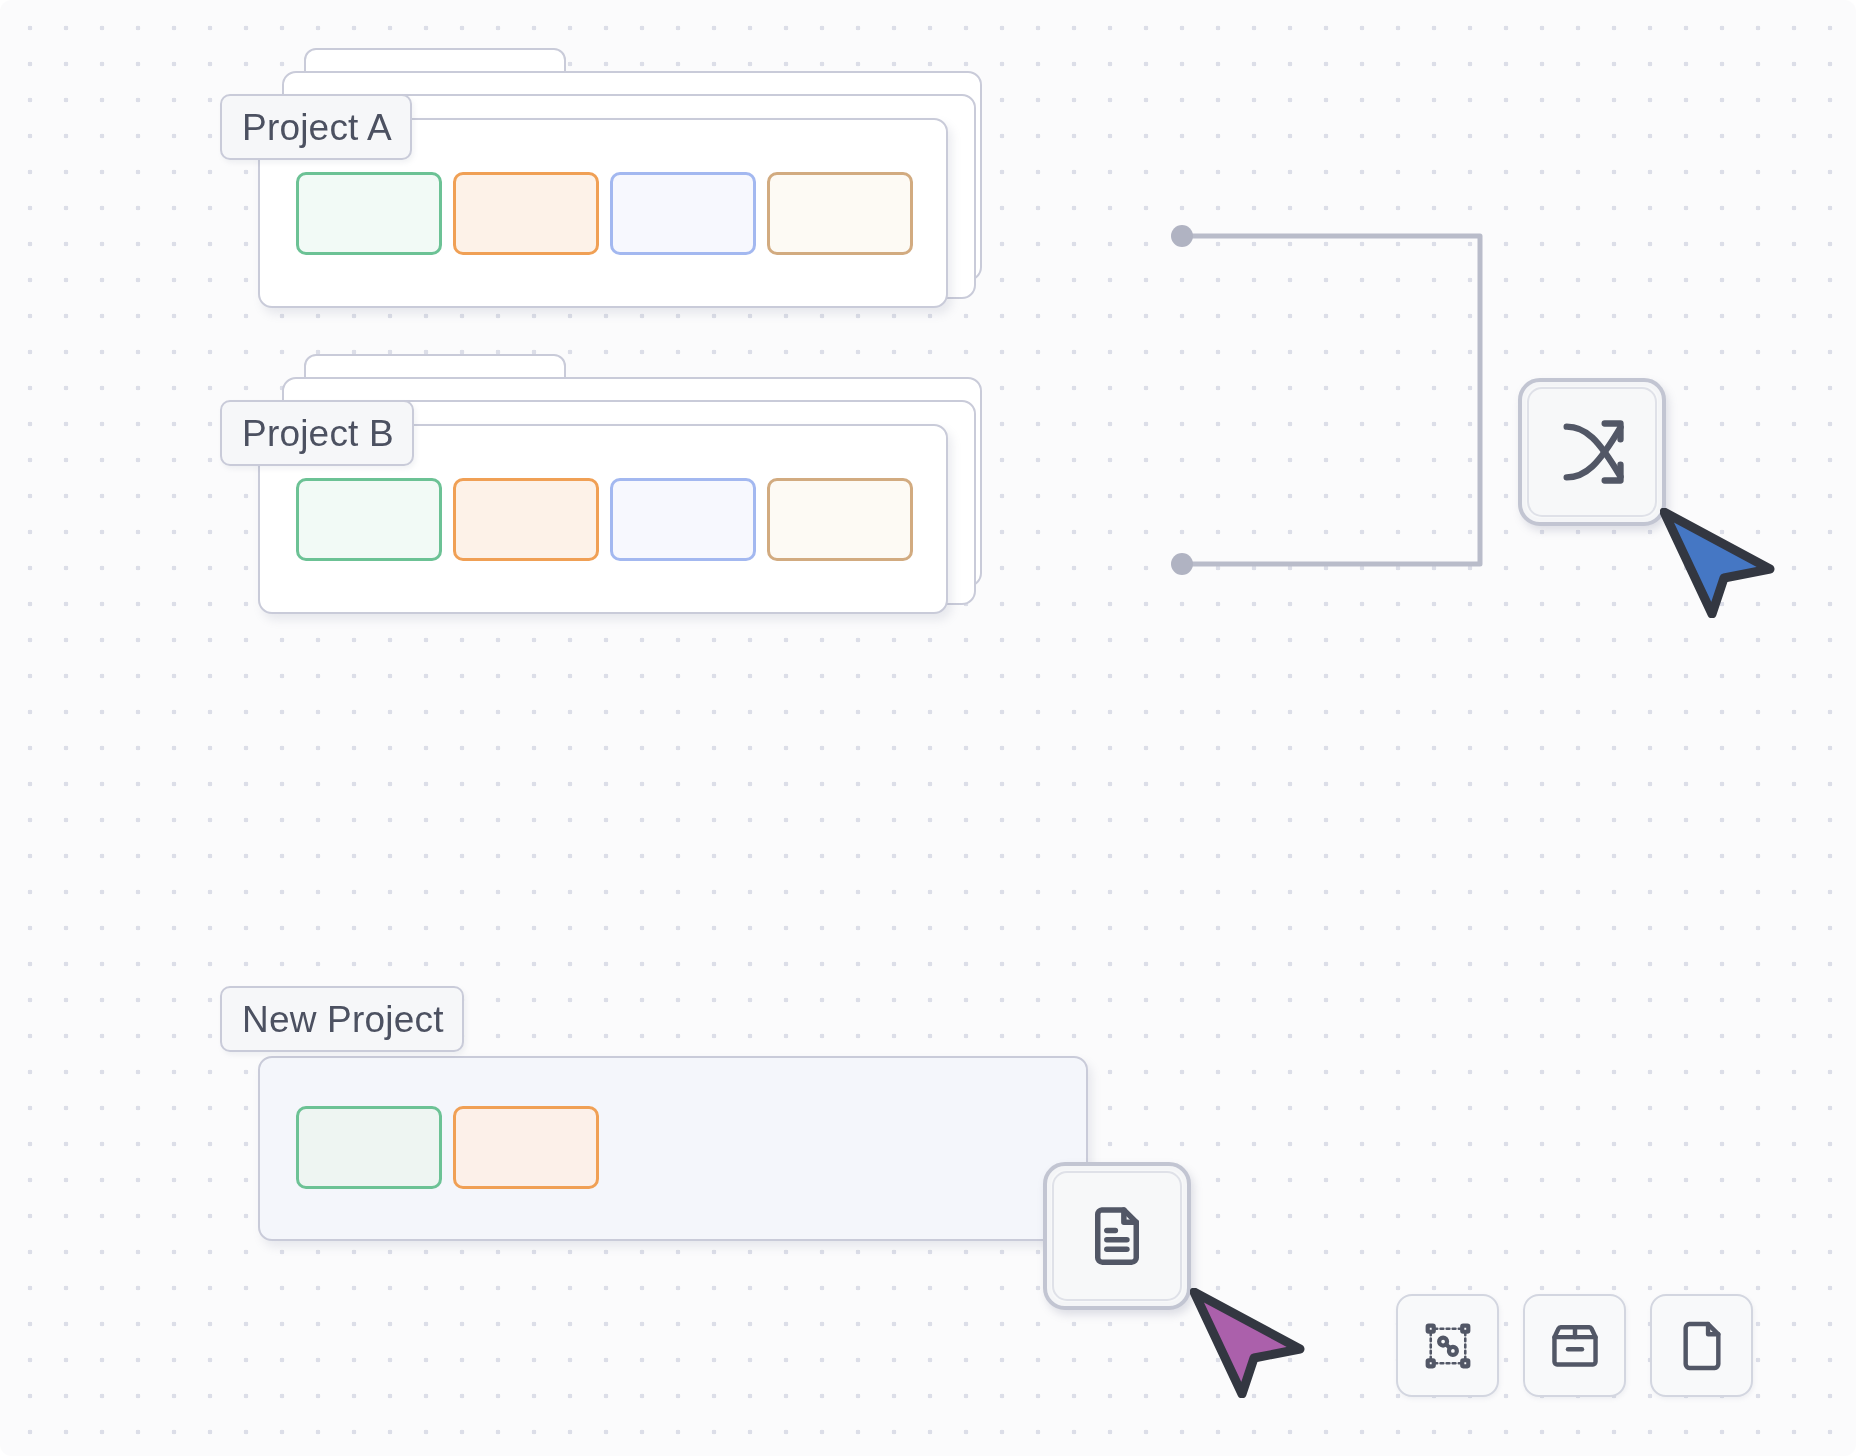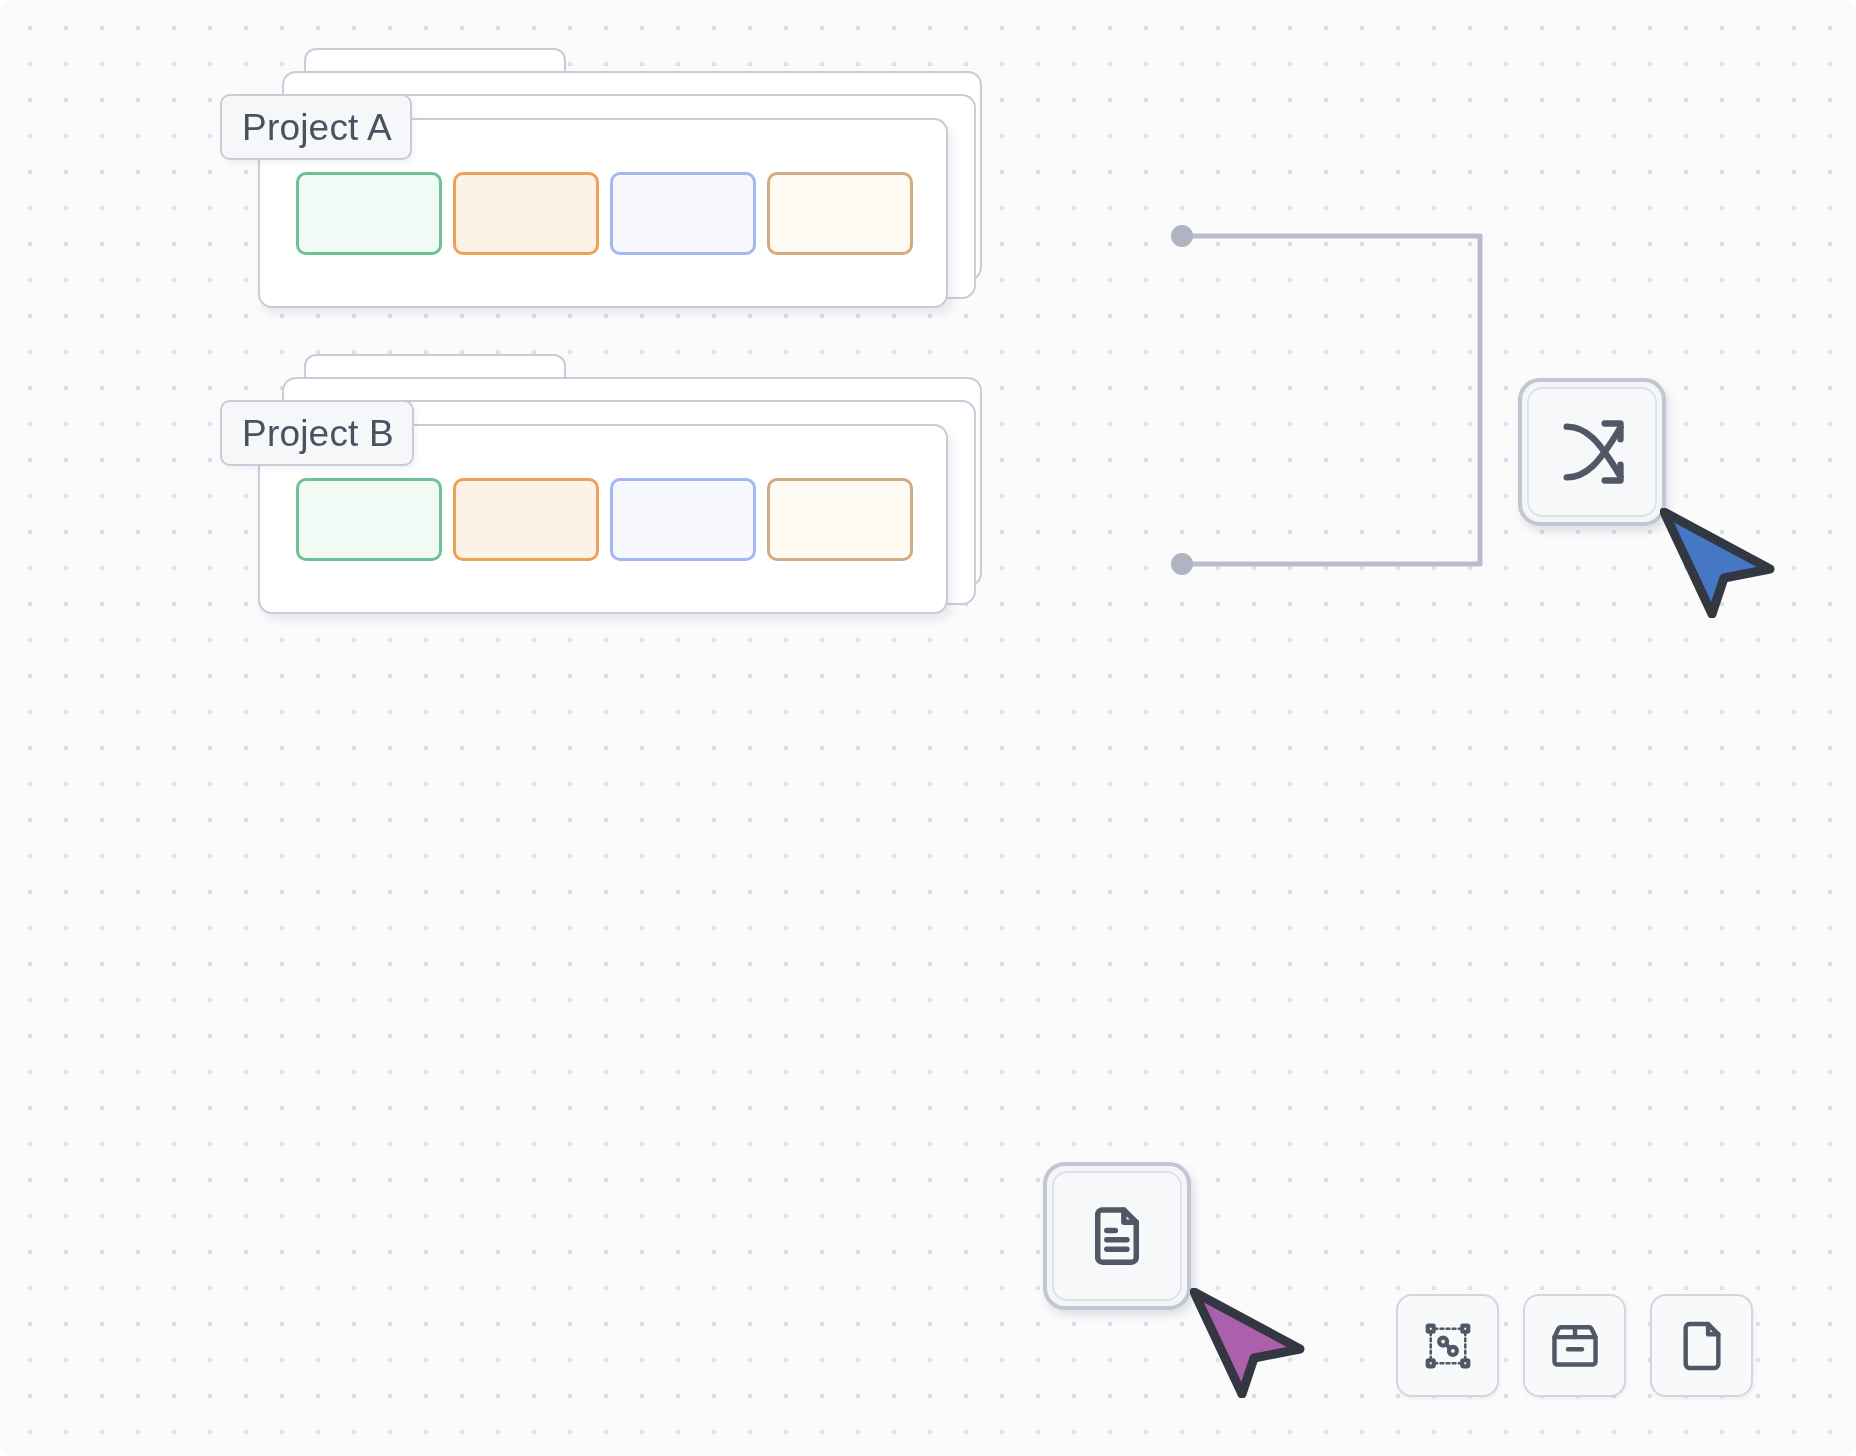--- a/index.html
+++ b/index.html
@@ -219,20 +219,33 @@
         <div class="swatch" style="border-color:#a3b8f0; background:#f7f8fe;"></div>
         <div class="swatch" style="border-color:#d2ab80; background:#fdfaf4;"></div>
       </div>
     </div>
 
     <div class="card-tab" style="left:-38px; top:46px;">
       <span class="card-tab-label">Project B</span>
     </div>
   </div>
 
+  <div class="project-group" style="left:258px; top:986px; width:760px; height:290px;">
+
+    <div class="card-main newproject" style="top:70px; width:830px; height:185px;">
+      <div class="swatch-row" style="left:36px; top:48px;">
+        <div class="swatch" style="border-color:#6cc295; background:#eef5f2;"></div>
+        <div class="swatch" style="border-color:#f0a055; background:#fcf0e9;"></div>
+      </div>
+    </div>
+
+    <div class="card-tab" style="left:-38px; top:0px;">
+      <span class="card-tab-label">New Project</span>
+    </div>
+  </div>
 
   <div class="float-btn" style="left:1518px; top:378px; width:148px; height:148px;">
     <div class="inner-ring"></div>
     <svg width="76" height="76" viewBox="0 0 24 24" fill="none" stroke="#525766" stroke-width="2" stroke-linecap="round" stroke-linejoin="round">
       <path d="M16 3 L21 3 L21 8"></path>
       <path d="M4 20 C 10 20 14 16 21 4.2"></path>
       <path d="M16 21 L21 21 L21 16"></path>
       <path d="M4 4 C 10 4 14 8 21 19.8"></path>
     </svg>
   </div>

